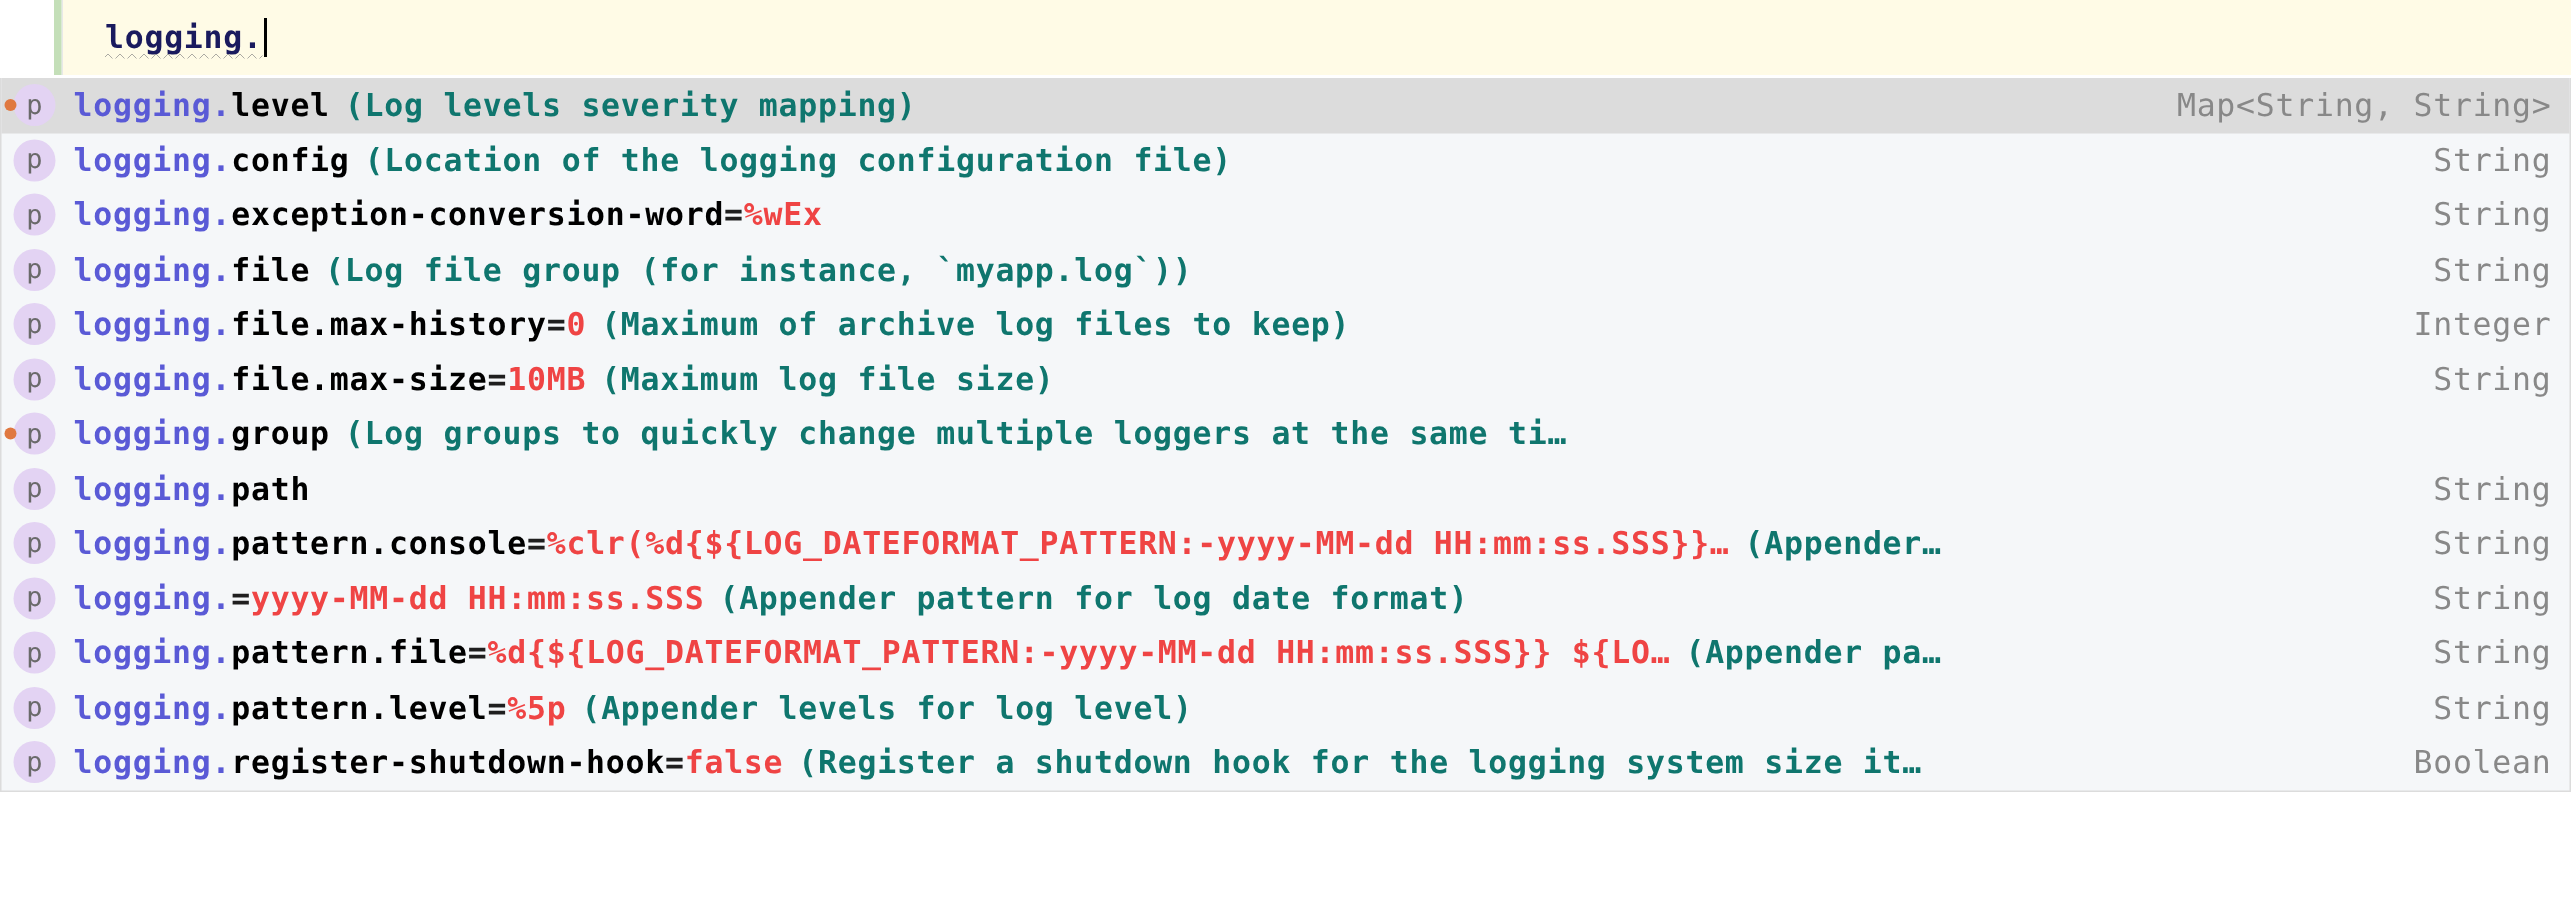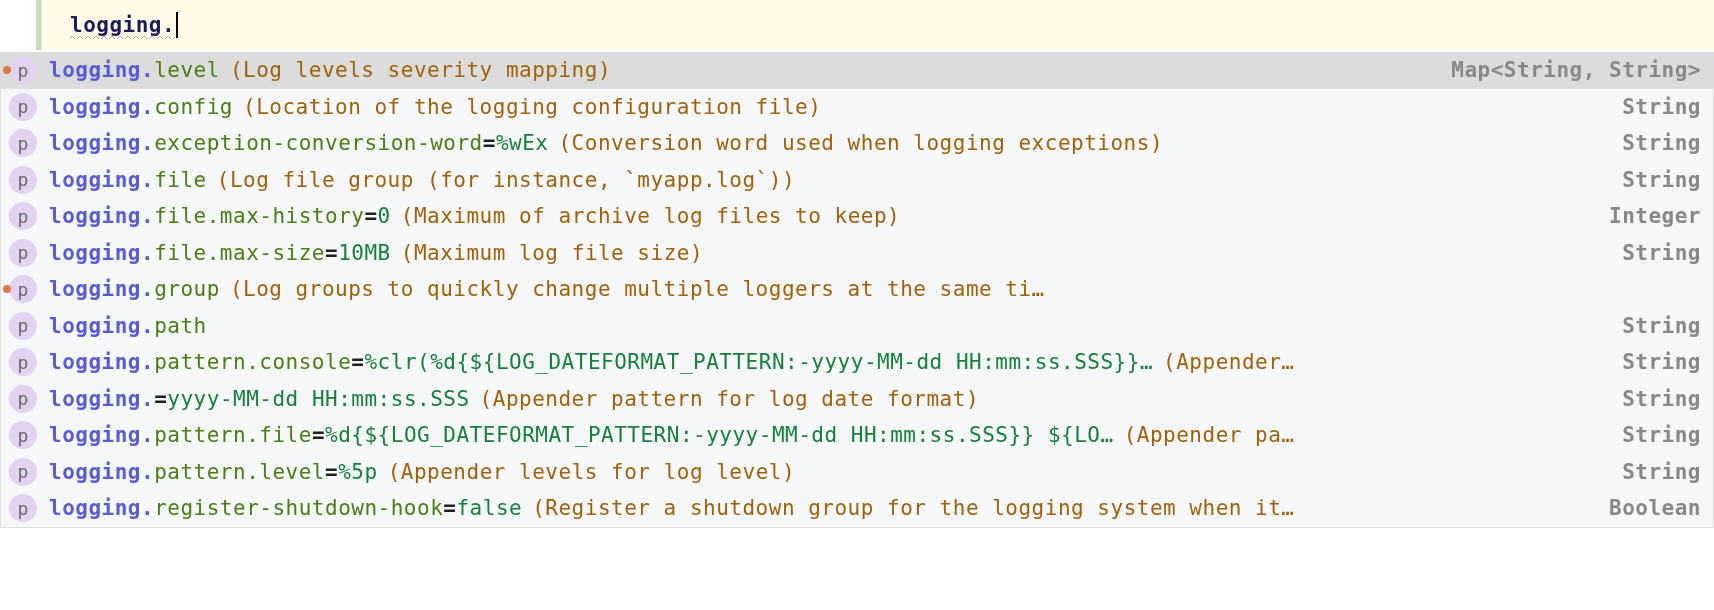--- a/index.html
+++ b/index.html
@@ -108,28 +108,28 @@
     .main {
       display: flex;
       align-items: baseline;
       margin-left: 12px;
       overflow: hidden;
       flex: 1;
       min-width: 0;
       letter-spacing: 0.5px;
     }
     .kw { color: #5a5ad6; font-weight: 700; }
-    .key { color: #4d7c0f; font-weight: 400; }
+    .key { color: #000000; font-weight: 700; }
     .eq { color: #1f1f1f; font-weight: 700; }
-    .val { color: #15803d; font-weight: 400; }
-    .desc { color: #a16207; font-weight: 400; margin-left: 0; }
+    .val { color: #ef4444; font-weight: 700; }
+    .desc { color: #0f766e; font-weight: 700; margin-left: 0; }
     .space-xs { display: inline-block; width: 10px; }
     .type {
       color: #888;
-      font-weight: 700;
+      font-weight: 400;
       margin-left: 20px;
       flex-shrink: 0;
       letter-spacing: 0.5px;
     }
   </style>
 </head>
 <body>
 
 <div class="editor-row">
   <div class="gutter">
@@ -163,21 +163,20 @@
       <div class="type">String</div>
     </div>
     <div class="row">
       <div class="icon">p</div>
       <div class="main">
         <span class="kw">logging.</span>
         <span class="key">exception-conversion-word</span>
         <span class="eq">=</span>
         <span class="val">%wEx</span>
         <span class="space-xs"></span>
-        <span class="desc">(Conversion word used when logging exceptions)</span>
       </div>
       <div class="type">String</div>
     </div>
     <div class="row">
       <div class="icon">p</div>
       <div class="main">
         <span class="kw">logging.</span>
         <span class="key">file</span>
         <span class="space-xs"></span>
         <span class="desc">(Log file group (for instance, `myapp.log`))</span>
@@ -274,17 +273,17 @@
       <div class="type">String</div>
     </div>
     <div class="row">
       <div class="icon">p</div>
       <div class="main">
         <span class="kw">logging.</span>
         <span class="key">register-shutdown-hook</span>
         <span class="eq">=</span>
         <span class="val">false</span>
         <span class="space-xs"></span>
-        <span class="desc">(Register a shutdown group for the logging system when it…</span>
+        <span class="desc">(Register a shutdown hook for the logging system size it…</span>
       </div>
       <div class="type">Boolean</div>
     </div>
   </div>
 
 </body></html>

